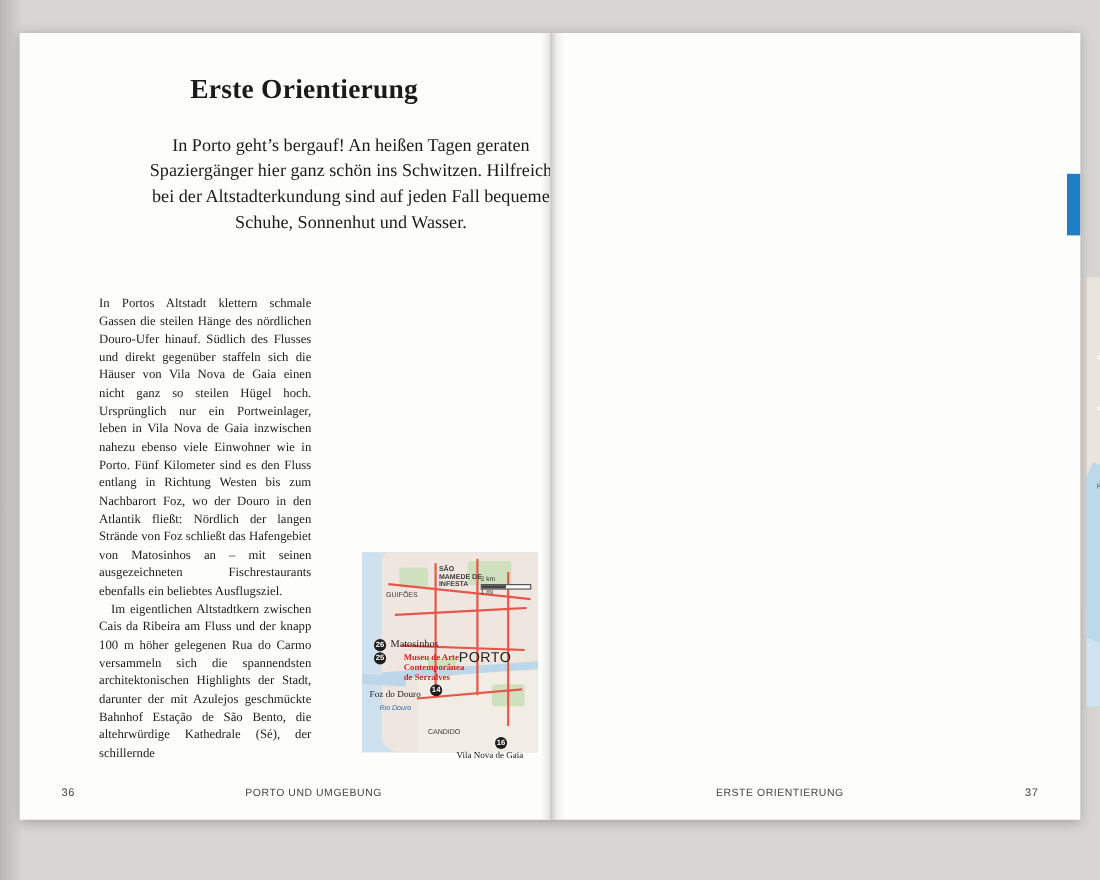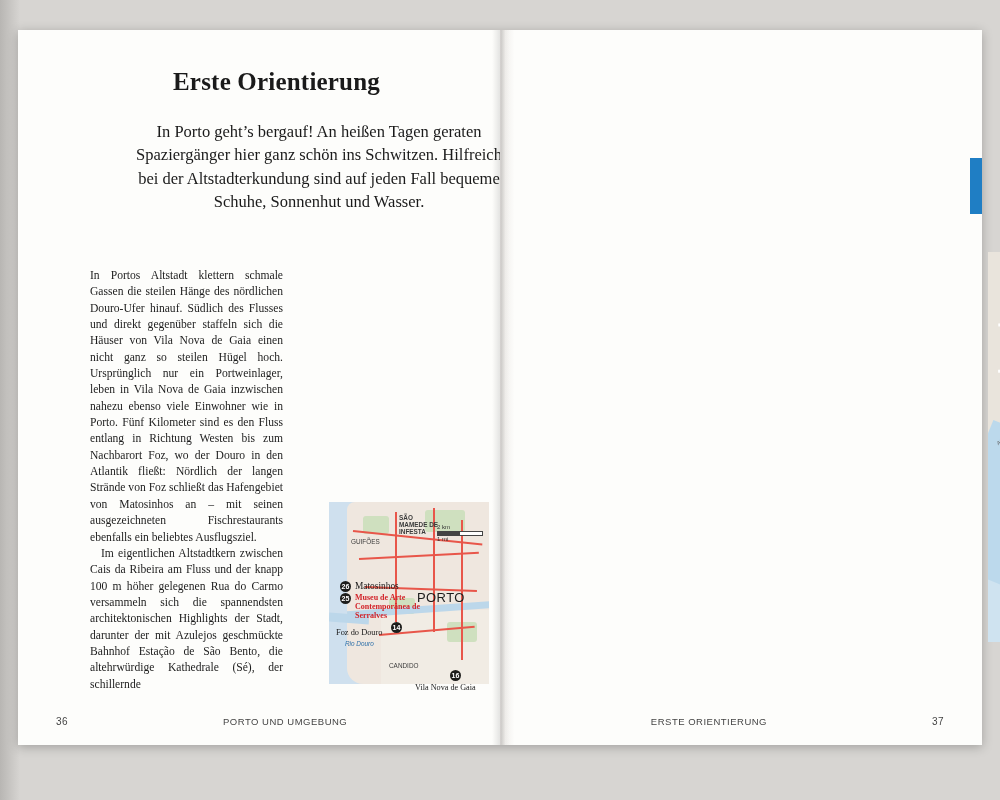--- a/index.html
+++ b/index.html
@@ -150,21 +150,21 @@
               <i></i>
             </div>
           <div>1 mi</div>
         </div>
       </div>
 
       <div class="mini-legend" style="left:322px;top:551px;display:flex;gap:4px;">
         <span class="pin sm">26</span>
         <span>Matosinhos</span>
       </div>
-      <div class="mini-legend" style="left:322px;top:563px;width:86px;display:flex;gap:4px;">
+      <div class="mini-legend" style="left:322px;top:563px;width:86px;display:flex;gap:16px;">
         <span class="pin sm" style="flex:0 0 auto;">25</span>
         <span style="font-size:8px;line-height:1.15;color:#d2232a;font-weight:bold;">Museu de Arte Contemporânea de Serralves</span>
       </div>
       <div class="mini-legend" style="left:318px;top:597px;">
         <span style="font-size:8.4px;">Foz do Douro</span>
       </div>
       <div class="mini-legend" style="left:373px;top:592px;">
         <span class="pin sm">14</span>
       </div>
       <div class="mini-legend" style="left:432px;top:640px;">

